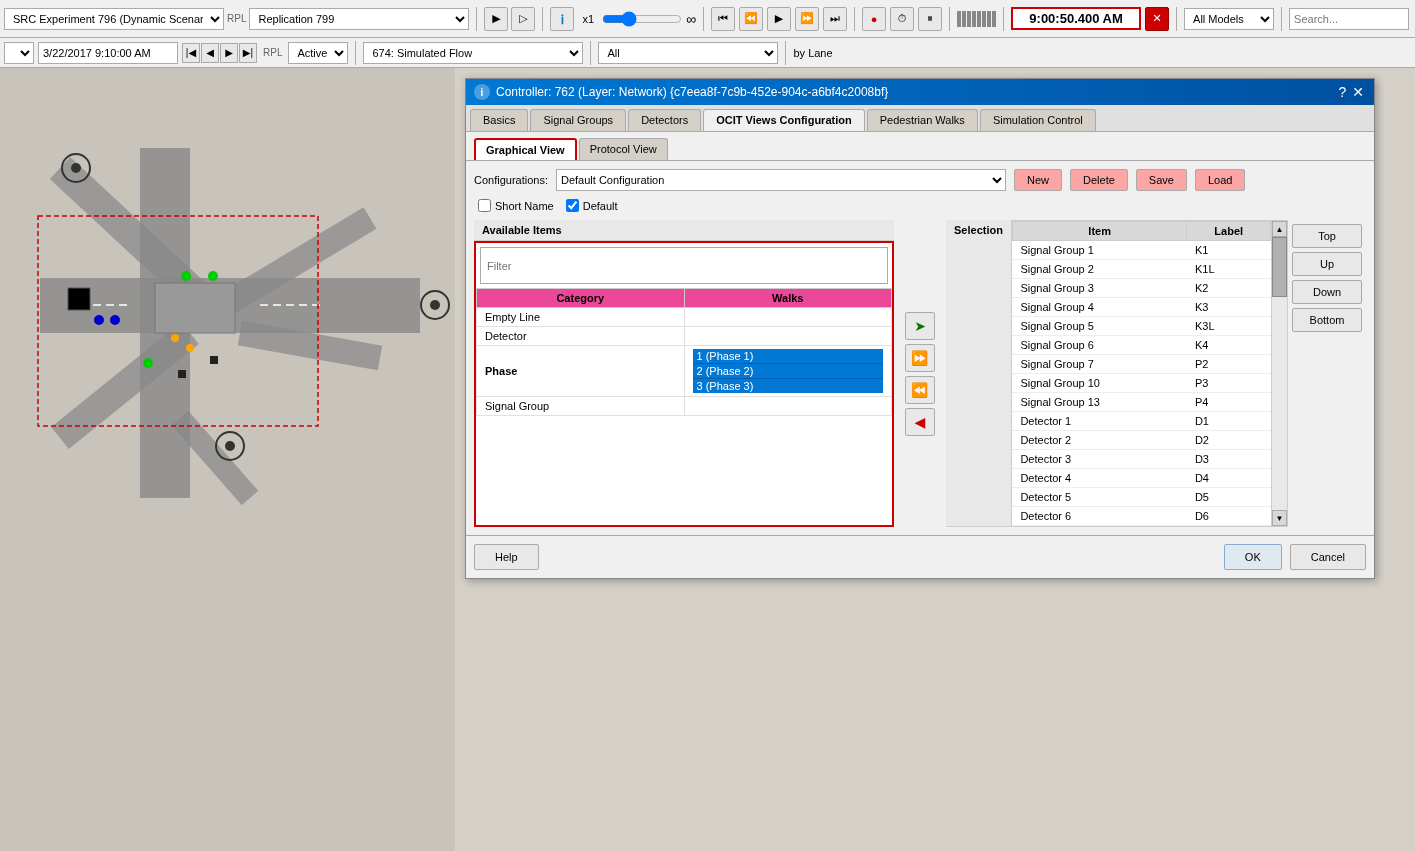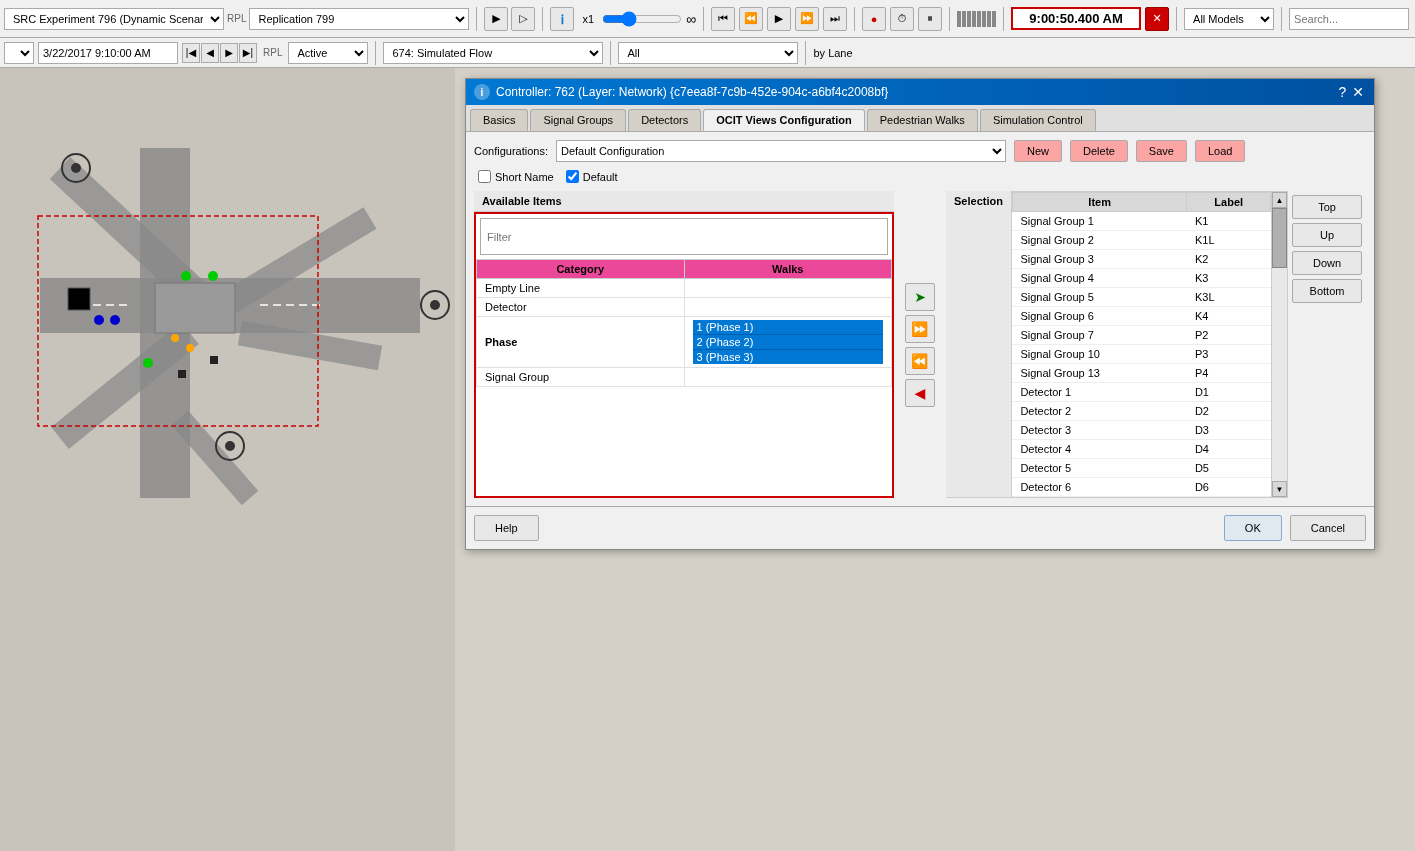--- a/index.html
+++ b/index.html
@@ -504,21 +504,21 @@
     <option>A</option>
   </select>
   <input type="text" style="width: 140px; height: 22px; border: 1px solid rgb(170, 170, 170); font-size: 11px; padding: 0px 4px;" value="3/22/2017 9:10:00 AM">
   <div style="display:flex;gap:1px;">
     <button class="nav-btn">|◀</button>
     <button class="nav-btn">◀</button>
     <button class="nav-btn">▶</button>
     <button class="nav-btn">▶|</button>
   </div>
   <span style="font-size:10px;color:#666;margin:0 2px;">RPL</span>
-  <select class="toolbar-dropdown" style="width:80px;">
+  <select class="toolbar-dropdown" style="width:60px;">
     <option>Active</option>
   </select>
   <div class="toolbar-separator"></div>
   <select class="toolbar-dropdown" style="width:220px;">
     <option>674: Simulated Flow</option>
   </select>
   <div class="toolbar-separator"></div>
   <select class="toolbar-dropdown" style="width:180px;">
     <option>All</option>
   </select>
@@ -596,20 +596,24 @@
 
       <div class="tab-bar">
         <div class="tab">Basics</div>
         <div class="tab">Signal Groups</div>
         <div class="tab">Detectors</div>
         <div class="tab active">OCIT Views Configuration</div>
         <div class="tab">Pedestrian Walks</div>
         <div class="tab">Simulation Control</div>
       </div>
 
+      <div class="sub-tab-bar">
+        <div class="sub-tab active">Graphical View</div>
+        <div class="sub-tab">Protocol View</div>
+      </div>
 
       <div class="dialog-content">
 
         <div class="config-row">
           <span class="config-label">Configurations:</span>
           <select class="config-select">
             <option>Default Configuration</option>
           </select>
           <button class="config-btn">New</button>
           <button class="config-btn">Delete</button>

